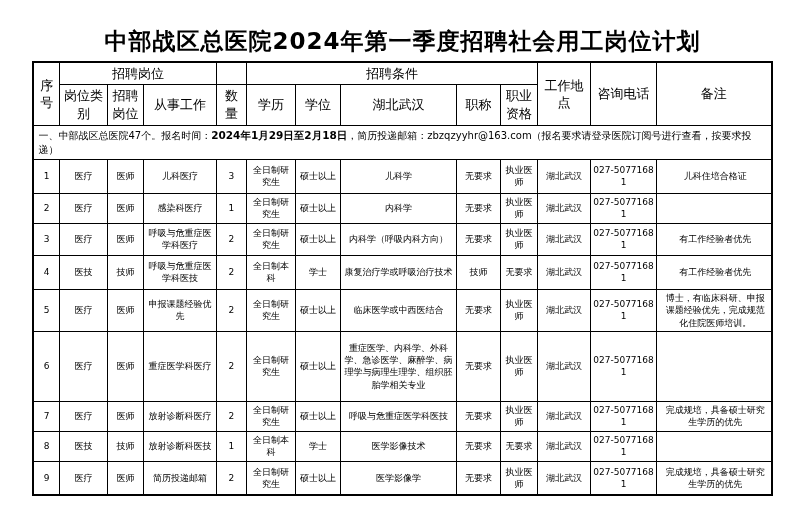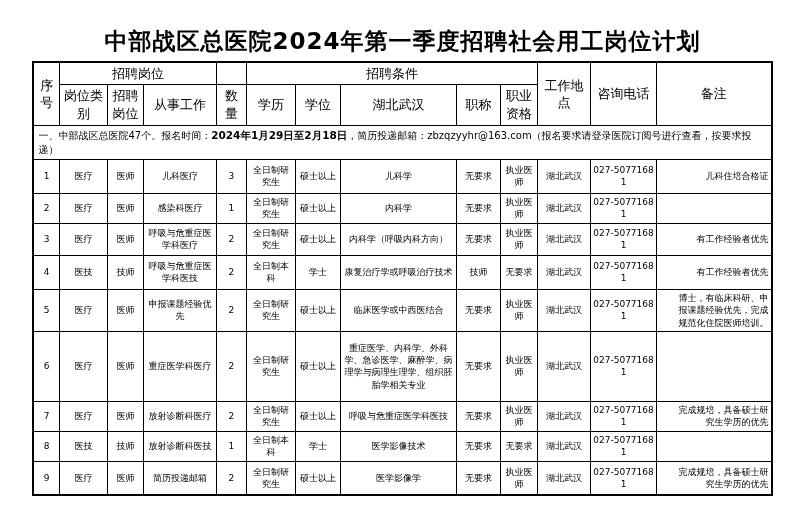--- a/index.html
+++ b/index.html
@@ -51,21 +51,21 @@
   tr.notice-row .bold { font-weight: bold; font-size: 10.5px; }
   tbody.data tr:nth-child(1) { height: 34px; }
   tbody.data tr:nth-child(2) { height: 30px; }
   tbody.data tr:nth-child(3) { height: 32px; }
   tbody.data tr:nth-child(4) { height: 34px; }
   tbody.data tr:nth-child(5) { height: 42px; }
   tbody.data tr:nth-child(6) { height: 70px; }
   tbody.data tr:nth-child(7) { height: 30px; }
   tbody.data tr:nth-child(8) { height: 30px; }
   tbody.data tr:nth-child(9) { height: 34px; }
-  tbody.data td.remark-cell { text-align: right; padding-left: 14px; }
+  tbody.data td.remark-cell { text-align: center; padding-left: 5px; }
 </style>
 </head>
 <body>
 
 <div class="page">
   <h1 class="title">中部战区总医院2024年第一季度招聘社会用工岗位计划</h1>
 
   <table class="plan">
     <colgroup>
       <col style="width:26px">

